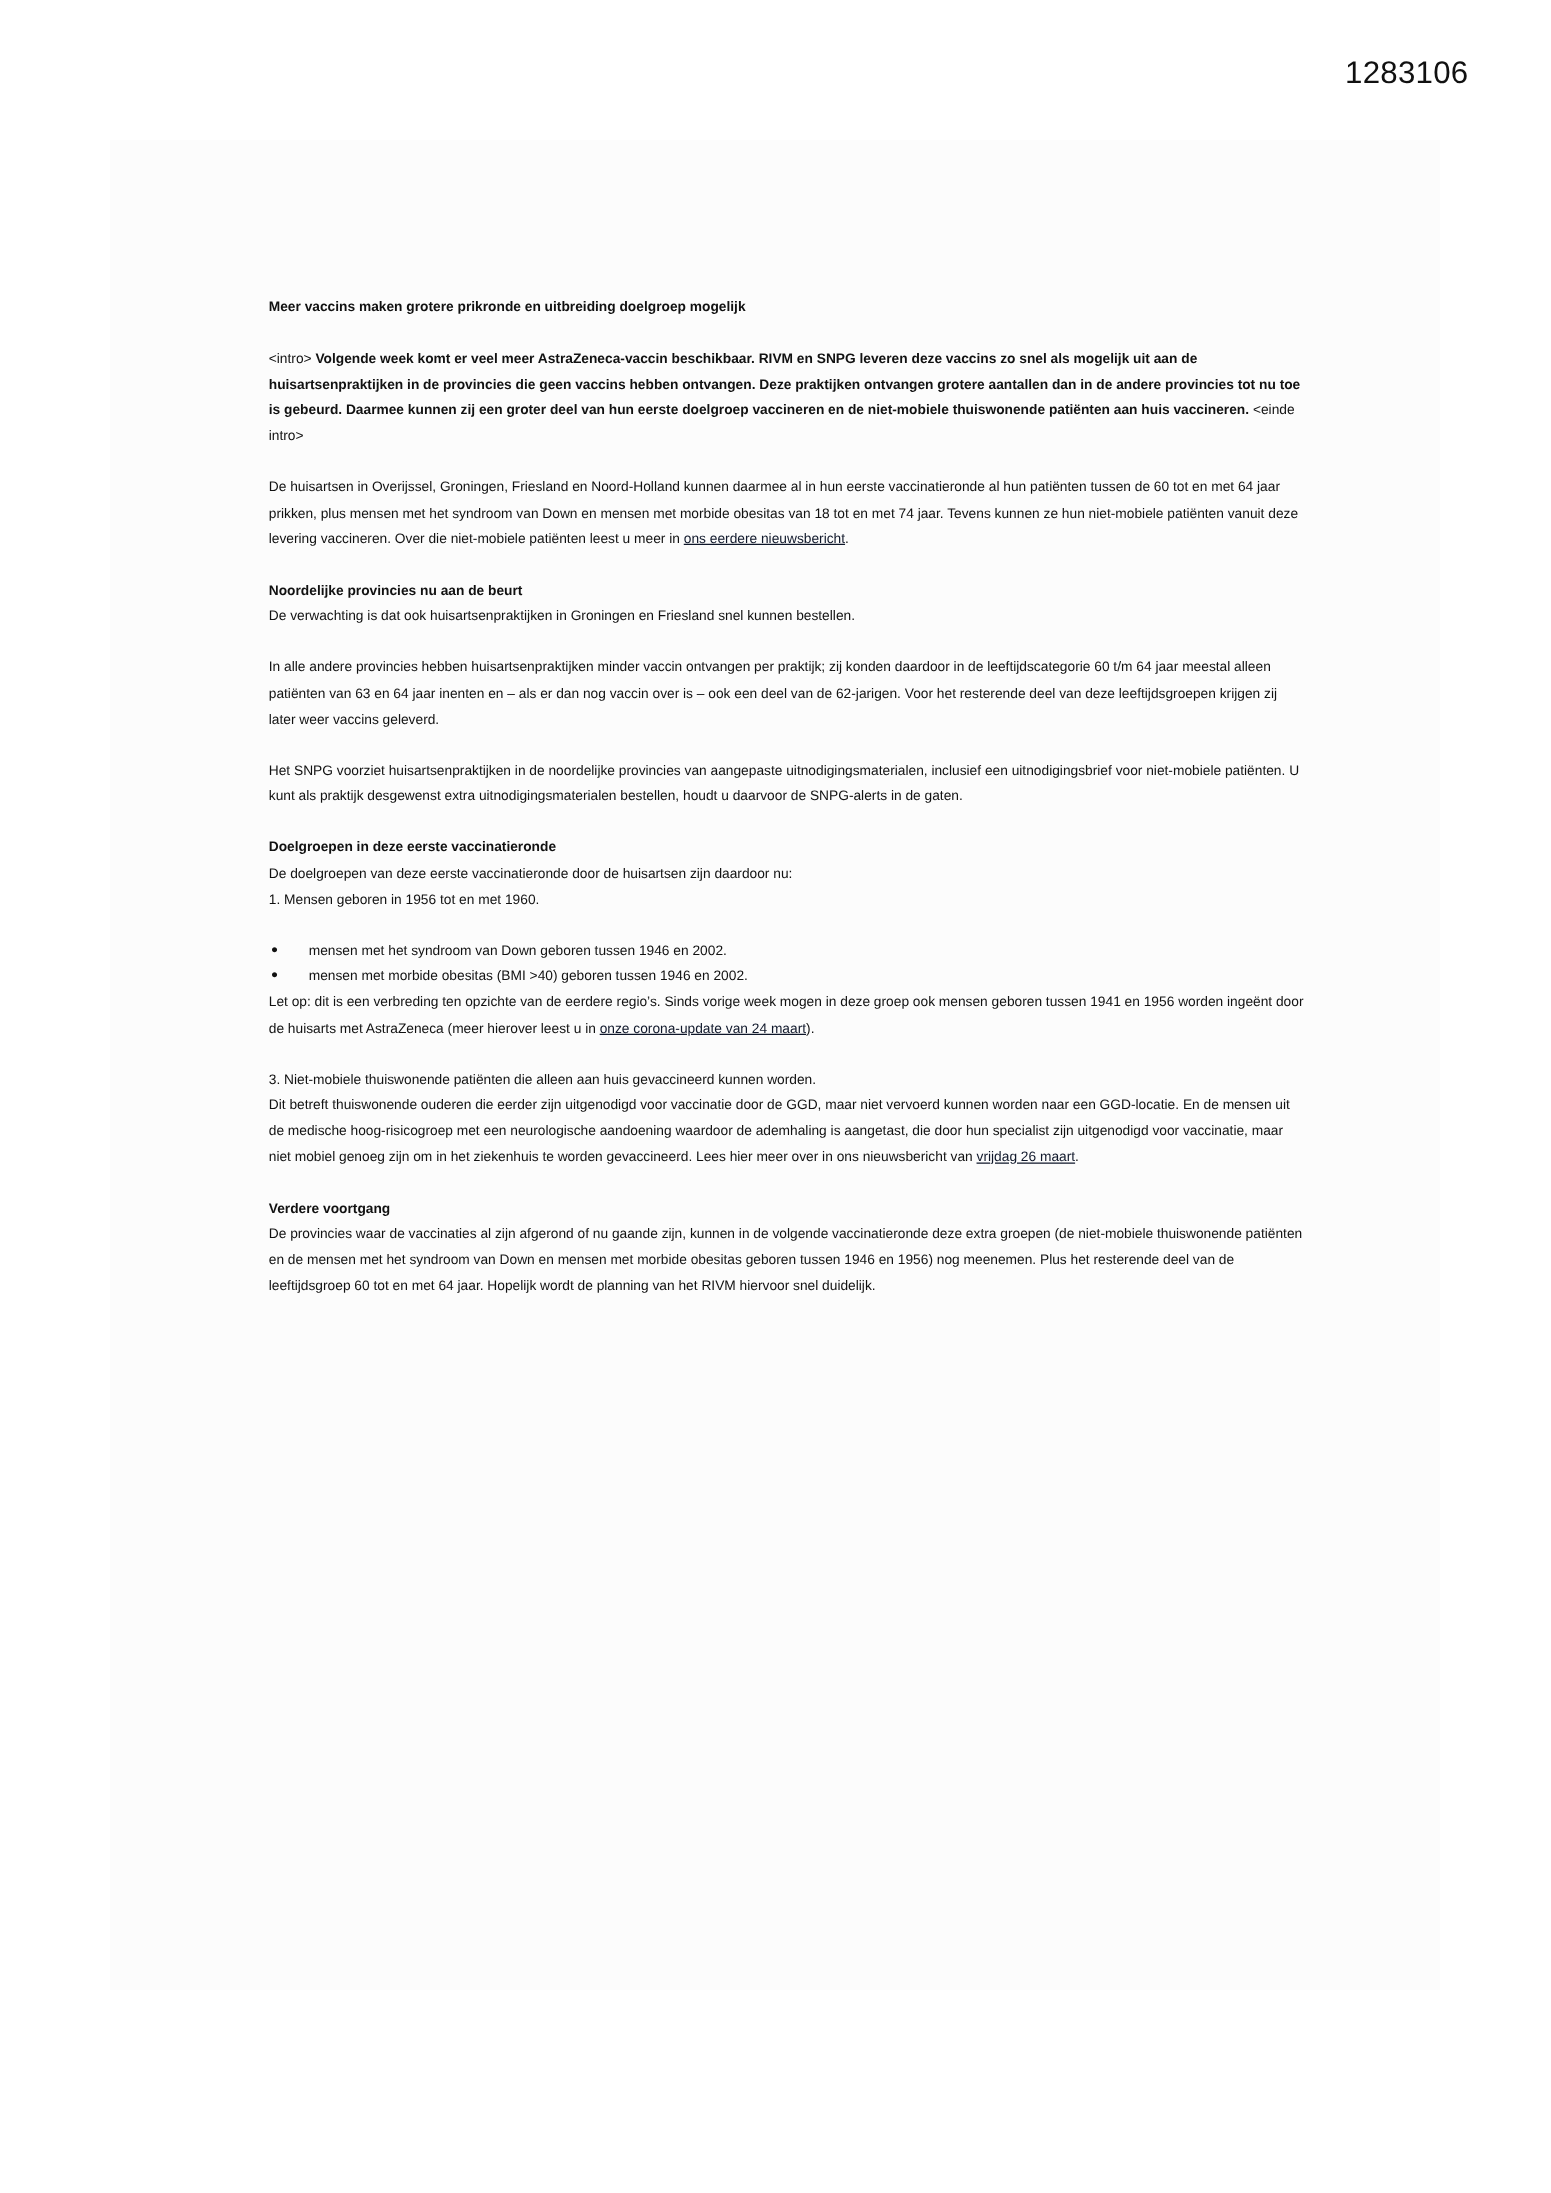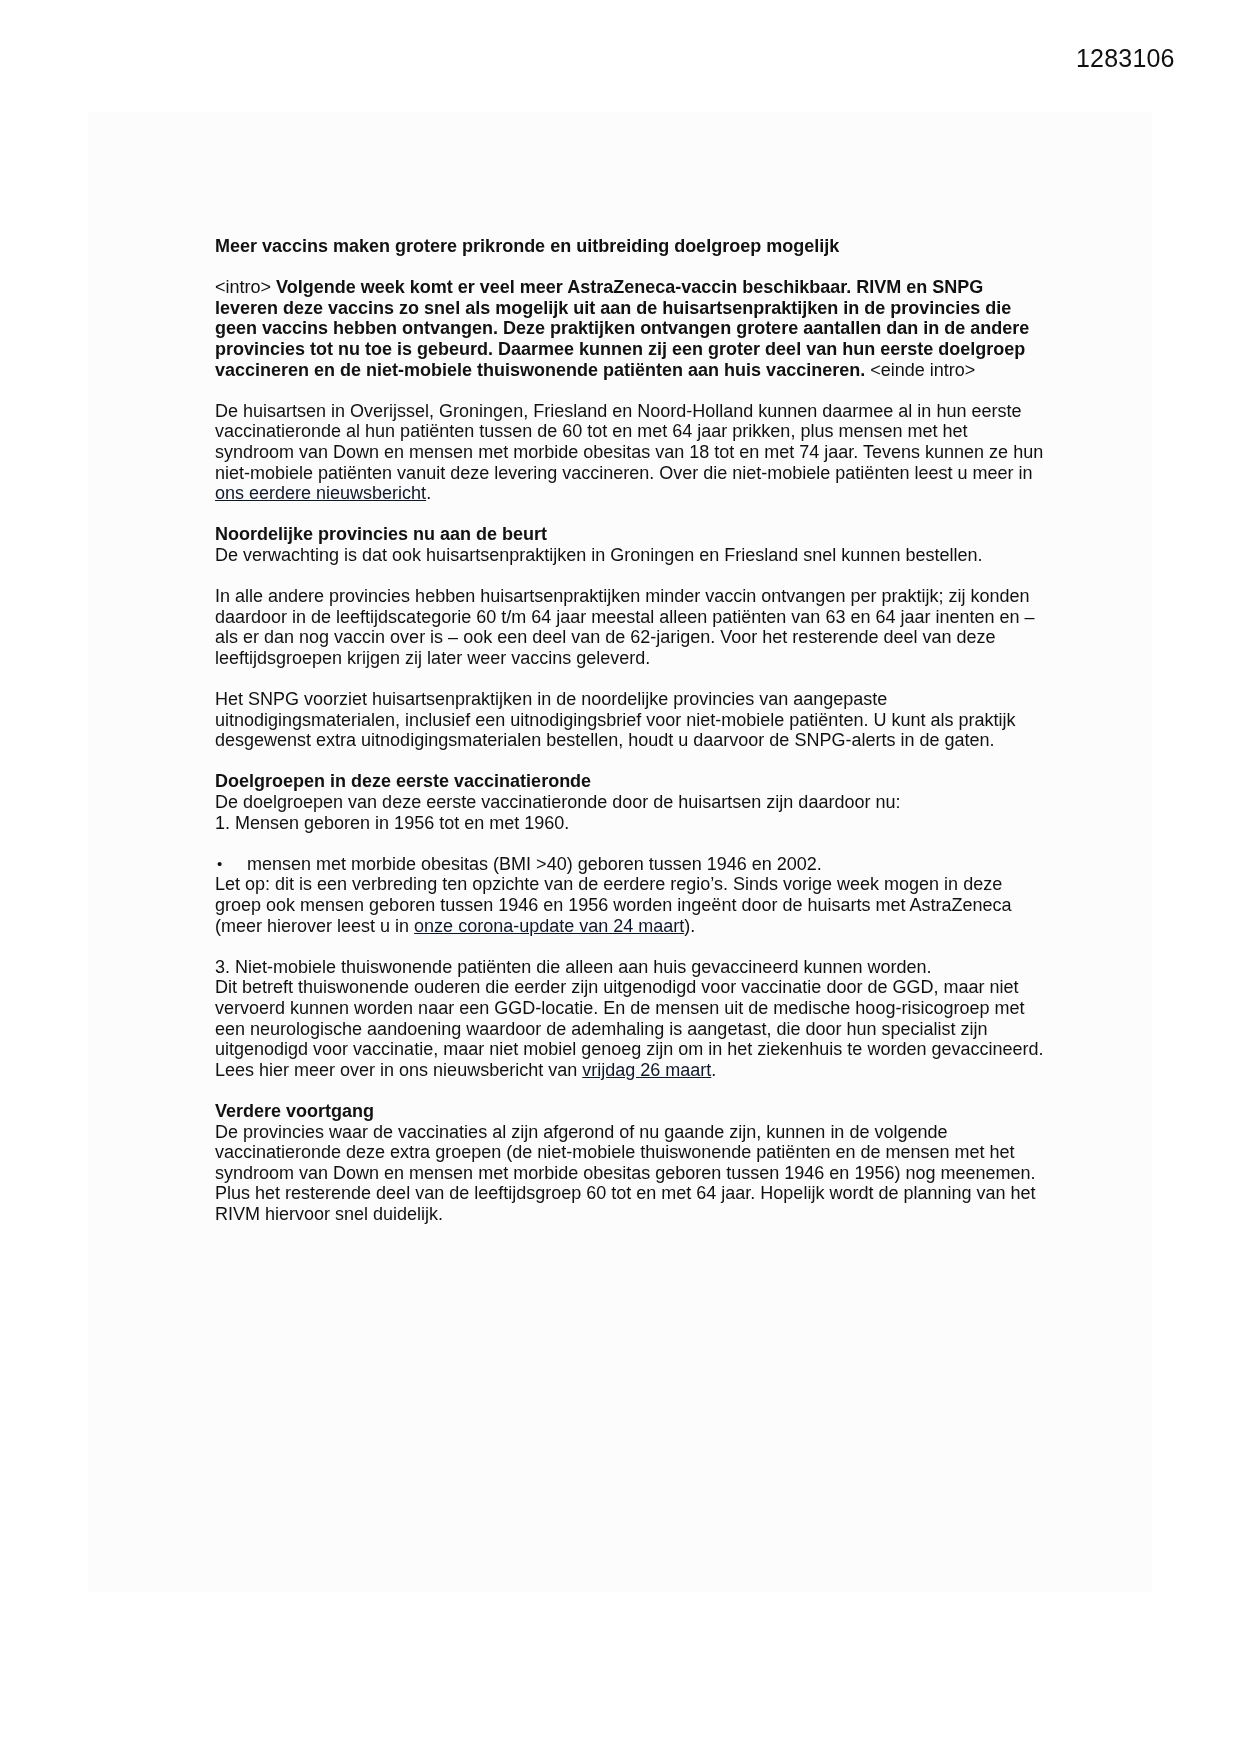--- a/index.html
+++ b/index.html
@@ -12,21 +12,21 @@
   .scan-area {
     position: absolute; left: 88px; top: 112px; width: 1064px; height: 1480px;
     background: #fcfcfc;
   }
   .doc-id {
     position: absolute; left: 1076px; top: 44px;
     font-size: 25px; color: #111; letter-spacing: 0.2px;
   }
   .content {
     position: absolute; left: 215px; top: 236px; width: 830px;
-    font-size: 18px; line-height: 20.6px;
+    font-size: 11px; line-height: 20.6px;
   }
   .content p { margin: 0; }
   .title { font-weight: bold; margin-bottom: 20.6px !important; }
   .intro { font-weight: bold; margin-bottom: 20.6px !important; }
   .intro .tag { font-weight: normal; }
   .gap { margin-bottom: 20.6px !important; }
   .heading { font-weight: bold; }
   a.link { color: #0f172a; text-decoration: underline; }
   ul.bullets { list-style: none; margin: 0; padding: 0; }
   ul.bullets li { position: relative; padding-left: 32px; }
@@ -52,22 +52,23 @@
   <p class="heading">Noordelijke provincies nu aan de beurt</p>
   <p class="gap">De verwachting is dat ook huisartsenpraktijken in Groningen en Friesland snel kunnen bestellen.</p>
   <p class="gap">In alle andere provincies hebben huisartsenpraktijken minder vaccin ontvangen per praktijk; zij konden daardoor in de leeftijdscategorie 60 t/m 64 jaar meestal alleen patiënten van 63 en 64 jaar inenten en – als er dan nog vaccin over is – ook een deel van de 62-jarigen. Voor het resterende deel van deze leeftijdsgroepen krijgen zij later weer vaccins geleverd.</p>
   <p class="gap">Het SNPG voorziet huisartsenpraktijken in de noordelijke provincies van aangepaste uitnodigingsmaterialen, inclusief een uitnodigingsbrief voor niet-mobiele patiënten. U kunt als praktijk desgewenst extra uitnodigingsmaterialen bestellen, houdt u daarvoor de SNPG-alerts in de gaten.</p>
 
   <p class="heading">Doelgroepen in deze eerste vaccinatieronde</p>
   <p>De doelgroepen van deze eerste vaccinatieronde door de huisartsen zijn daardoor nu:</p>
   <p class="gap">1. Mensen geboren in 1956 tot en met 1960.</p>
 
   <ul class="bullets">
+    <li>mensen met het syndroom van Down geboren tussen 1946 en 2002.</li>
     <li>mensen met morbide obesitas (BMI  &gt;40) geboren tussen 1946 en 2002.</li>
   </ul>
-  <p class="gap"><span>Let op: dit is een verbreding ten opzichte van de eerdere regio’s. Sinds vorige week mogen in deze groep ook mensen geboren tussen 1946 en 1956 worden ingeënt door de huisarts met AstraZeneca (meer hierover leest u in </span><a class="link" href="#">onze corona-update van 24 maart</a><span>).</span></p>
+  <p class="gap"><span>Let op: dit is een verbreding ten opzichte van de eerdere regio’s. Sinds vorige week mogen in deze groep ook mensen geboren tussen 1941 en 1956 worden ingeënt door de huisarts met AstraZeneca (meer hierover leest u in </span><a class="link" href="#">onze corona-update van 24 maart</a><span>).</span></p>
 
   <p>3. Niet-mobiele thuiswonende patiënten die alleen aan huis gevaccineerd kunnen worden.</p>
   <p class="gap"><span>Dit betreft thuiswonende ouderen die eerder zijn uitgenodigd voor vaccinatie door de GGD, maar niet vervoerd kunnen worden naar een GGD-locatie. En de mensen uit de medische hoog-risicogroep met een neurologische aandoening waardoor de ademhaling is aangetast, die door hun specialist zijn uitgenodigd voor vaccinatie, maar niet mobiel genoeg zijn om in het ziekenhuis te worden gevaccineerd. Lees hier meer over in ons nieuwsbericht van </span><a class="link" href="#">vrijdag 26 maart</a><span>.</span></p>
 
   <p class="heading">Verdere voortgang</p>
   <p>De provincies waar de vaccinaties al zijn afgerond of nu gaande zijn, kunnen in de volgende vaccinatieronde deze extra groepen (de niet-mobiele thuiswonende patiënten en de mensen met het syndroom van Down en mensen met morbide obesitas geboren tussen 1946 en 1956) nog meenemen. Plus het resterende deel van de leeftijdsgroep 60 tot en met 64 jaar. Hopelijk wordt de planning van het RIVM hiervoor snel duidelijk.</p>
 </div>
 
 </body></html>

